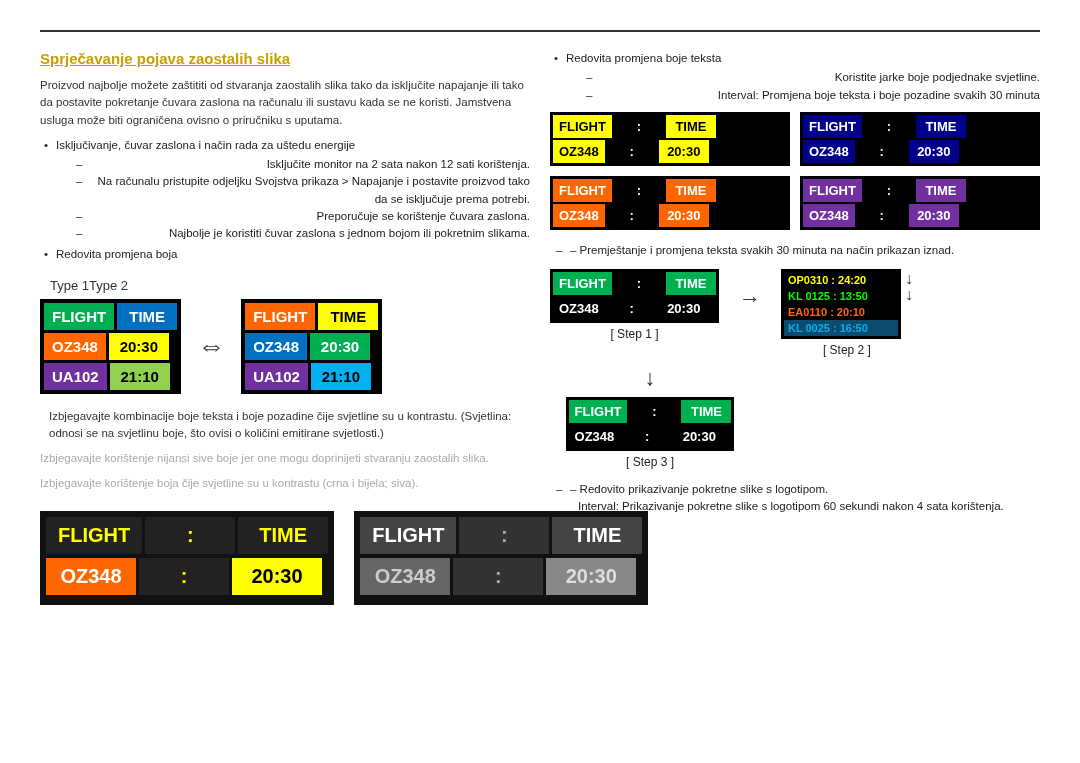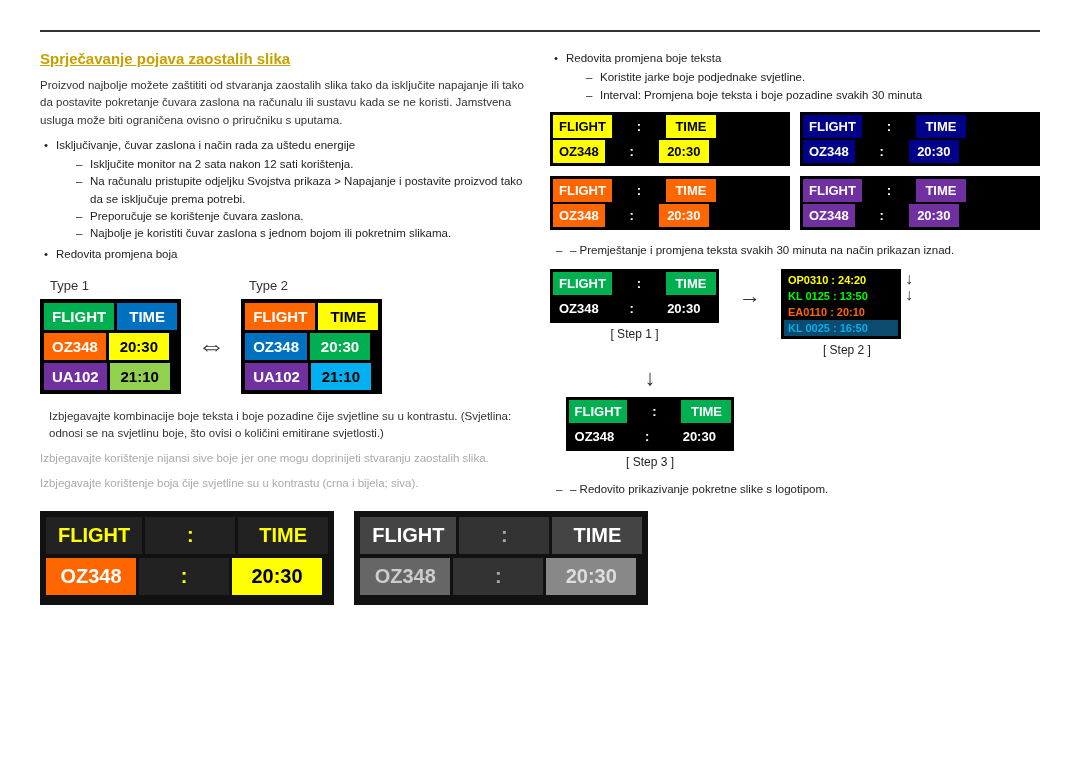--- a/index.html
+++ b/index.html
@@ -66,30 +66,30 @@
     .dash-list {
       list-style: none;
       padding-left: 20px;
       margin-top: 2px;
     }
     .dash-list li {
       position: relative;
       font-size: 11.5px;
       line-height: 1.5;
       padding-left: 14px;
+      text-align: right;
     }
     .dash-list li::before {
       content: "–";
       position: absolute;
       left: 0;
     }
     
     .type-labels {
       display: flex;
-      gap: 160px;
       margin-top: 14px;
       margin-bottom: 6px;
       padding-left: 10px;
       font-size: 13px;
       color: #333;
     }
     
     .boards-row {
       display: flex;
       align-items: center;
@@ -473,18 +473,19 @@
                 <div class="mini-cell" style="background:#000;color:#fff;">:</div>
                 <div class="mini-cell" style="background:#000;color:#fff;font-weight:bold;">20:30</div>
               </div>
             </div>
             <div class="step-label">[ Step 3 ]</div>
           </div>
         </div>
 
         <div style="margin-top:12px;">
           <p class="dash-indent">– Redovito prikazivanje pokretne slike s logotipom.</p>
+          <p style="font-size:11.5px;line-height:1.5;padding-left:28px;">Interval: Prikazivanje pokretne slike s logotipom 60 sekundi nakon 4 sata korištenja.</p>
         </div>
       </div>
     </div>
 
   </div>
 </div>
 
 </body></html>

